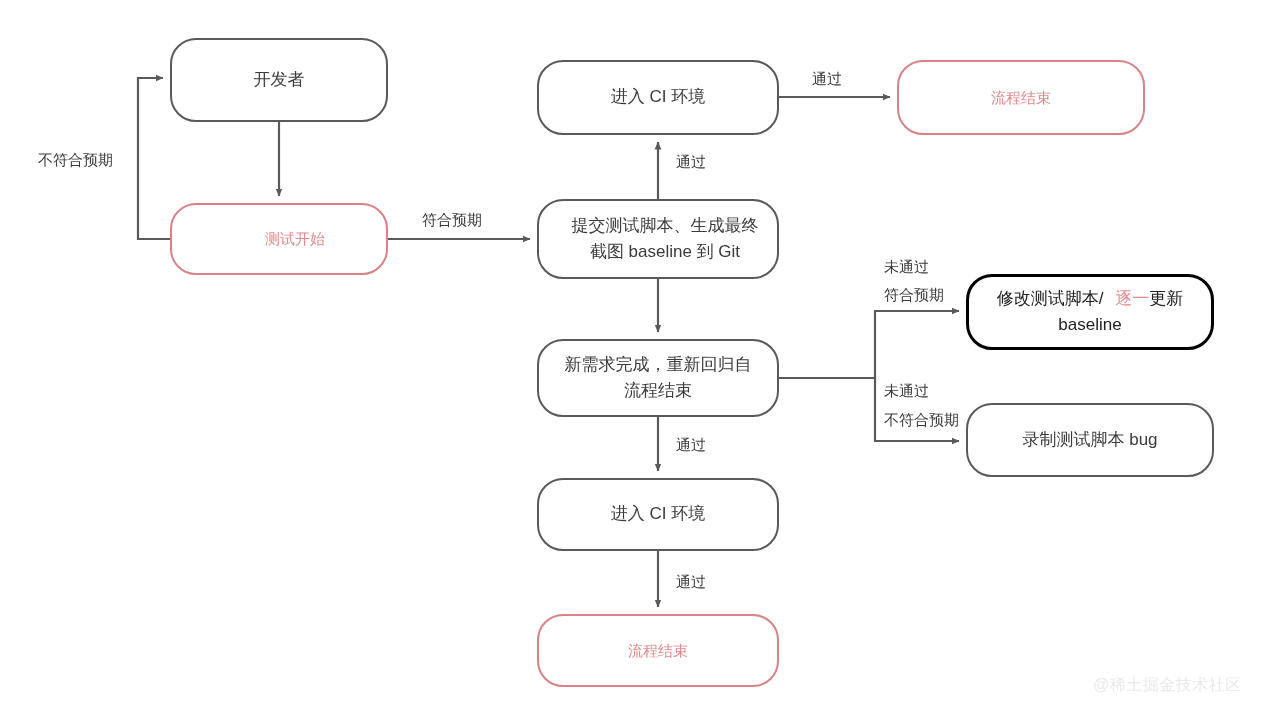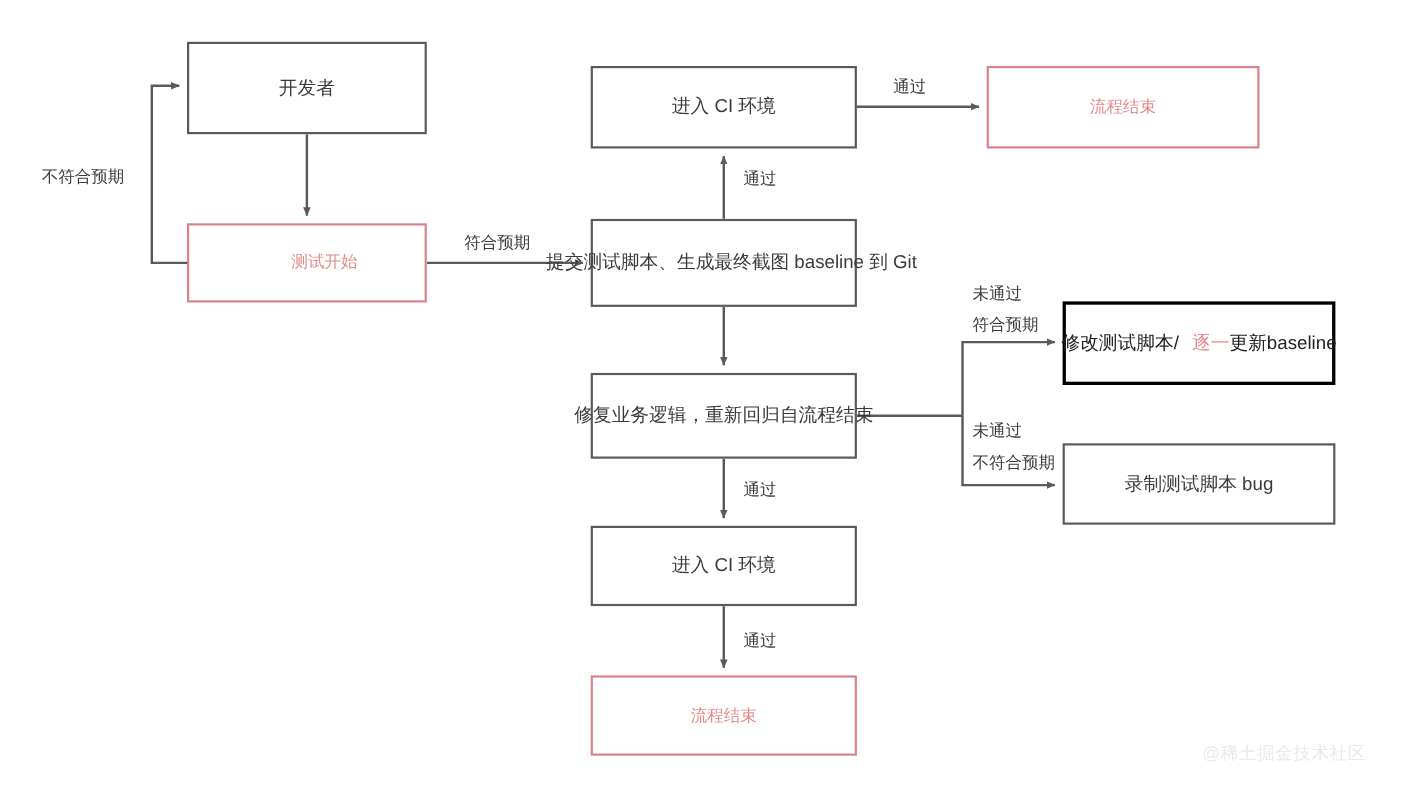--- a/index.html
+++ b/index.html
@@ -22,25 +22,27 @@
     left: 0;
     top: 0;
     width: 1280px;
     height: 716px;
     pointer-events: none;
   }
   .node {
     position: absolute;
     box-sizing: border-box;
     display: flex;
+    flex-direction: column;
     align-items: center;
     justify-content: center;
     background: #ffffff;
     text-align: center;
     line-height: 1.55;
+    border-radius: 26px;
   }
   .node .line {
     white-space: nowrap;
   }
   .node-gray {
     border: 2px solid #5a5a5a;
     color: #3b3b3b;
     font-size: 17px;
   }
   .node-gray-thick {
@@ -125,21 +127,21 @@
   <div class="node node-red" style="left:897px; top:60px; width:248px; height:75px;">
     <div class="line">流程结束</div>
   </div>
 
   <div class="node node-gray" style="left:537px; top:199px; width:242px; height:80px;padding-left:14px;">
     <div class="line">提交测试脚本、生成最终</div>
     <div class="line">截图 baseline 到 Git</div>
   </div>
 
   <div class="node node-gray" style="left:537px; top:339px; width:242px; height:78px;">
-    <div class="line">修复业务逻辑，重新回归自</div>
+    <div class="line">新需求完成，重新回归自</div>
     <div class="line">流程结束</div>
   </div>
 
   <div class="node node-gray-thick" style="left:966px; top:274px; width:248px; height:76px;">
     <div class="line"><span>修改测试脚本/</span><span class="accent-red">逐一</span><span>更新</span></div>
     <div class="line">baseline</div>
   </div>
 
   <div class="node node-gray" style="left:966px; top:403px; width:248px; height:74px;">
     <div class="line">录制测试脚本 bug</div>

